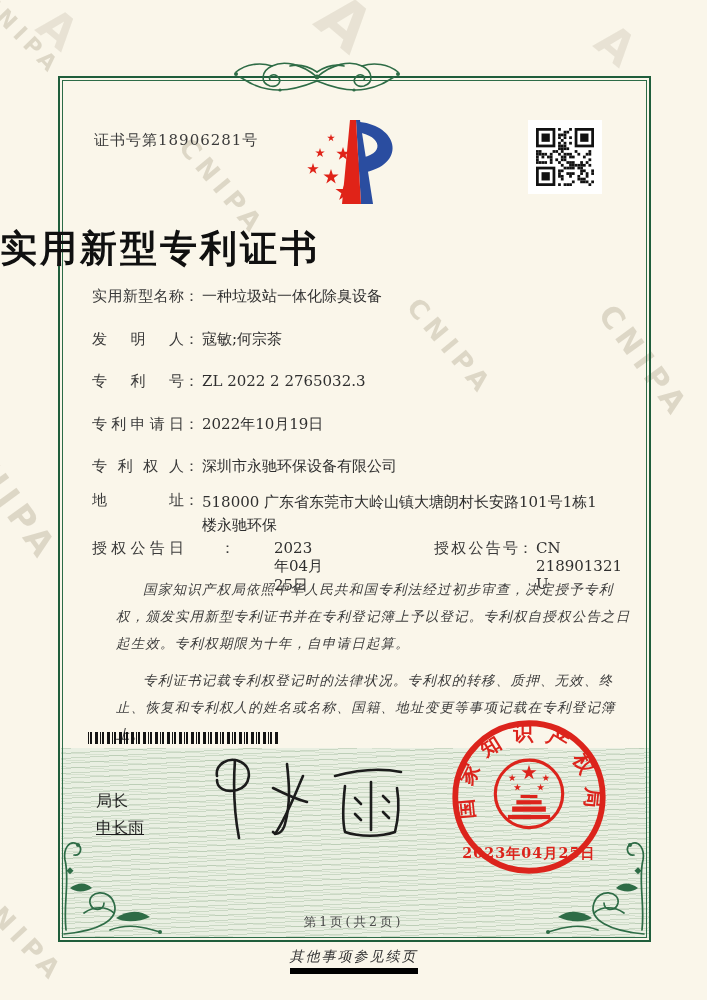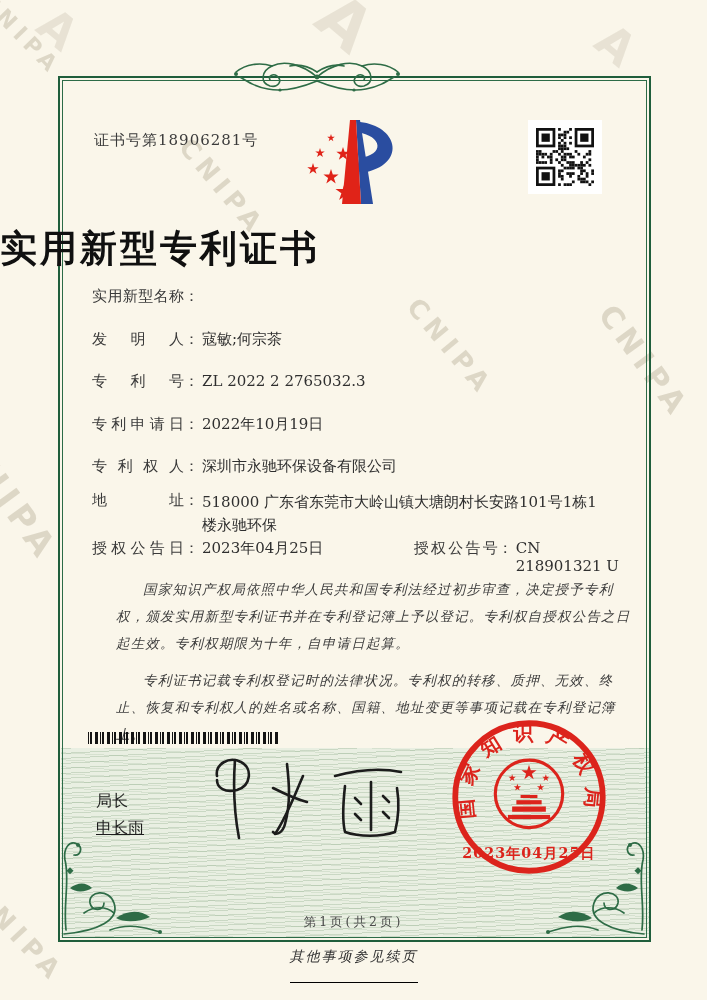--- a/index.html
+++ b/index.html
@@ -32,21 +32,21 @@
   .legal p{margin:0 0 10px 0;text-indent:2em;}
   
   .waves{left:61px;top:748px;width:588px;height:190px;background-color:#e9efe2;
          background-image:repeating-linear-gradient(177deg,rgba(128,162,124,0.30) 0px,rgba(128,162,124,0.30) 1px,transparent 1px,transparent 5px),
                           repeating-linear-gradient(183deg,rgba(128,162,124,0.18) 0px,rgba(128,162,124,0.18) 1px,transparent 1px,transparent 7px);}
   .barcode{left:88px;top:732px;width:192px;height:12px;}
   .sig-role{left:96px;top:791px;font-size:16px;color:#1d1d1d;font-family:Liberation Sans, sans-serif;}
   .sig-name{left:96px;top:818px;font-size:16px;color:#1d1d1d;font-family:"DejaVu Sans","Liberation Sans",sans-serif;text-decoration:underline;}
   .page-num{left:0;top:914px;width:707px;text-align:center;font-size:12.5px;letter-spacing:3px;color:#4a4a4a;}
   .foot-note{left:0;top:948px;width:707px;text-align:center;font-size:14px;font-style:italic;letter-spacing:2px;color:#333;}
-  .foot-note span{border-bottom:1px solid #000000;padding-bottom:18px;}
+  .foot-note span{border-bottom:6px solid #000000;padding-bottom:4px;}
   svg{display:block;}
 </style>
 </head>
 <body>
 
 <div class="wm" style="left:-6px;top:-12px;font-size:22px;transform:rotate(46deg);transform-origin:0 0;">CNIPA</div>
 <div class="wm" style="left:196px;top:132px;font-size:26px;transform:rotate(50deg);transform-origin:0 0;">CNIPA</div>
 <div class="wm" style="left:424px;top:292px;font-size:26px;transform:rotate(50deg);transform-origin:0 0;">CNIPA</div>
 <div class="wm" style="left:620px;top:298px;font-size:30px;transform:rotate(54deg);transform-origin:0 0;">CNIPA</div>
 <div class="wm" style="left:-18px;top:428px;font-size:34px;transform:rotate(54deg);transform-origin:0 0;">CNIPA</div>
@@ -216,20 +216,21 @@
         <rect x="2" y="16" width="3" height="3"></rect>
       </g>
     </svg>
 </div>
 
 <div class="abs title">实用新型专利证书</div>
 
 <div class="frow" style="top:287px;">
   <span class="flabel">实用新型名称</span>
   <span class="fcolon">：</span>
+  <span class="fvalue">一种垃圾站一体化除臭设备</span>
 </div>
 <div class="frow" style="top:330px;">
   <span class="flabel">发明人</span>
   <span class="fcolon">：</span>
   <span class="fvalue">寇敏;何宗茶</span>
 </div>
 <div class="frow" style="top:372px;">
   <span class="flabel">专利号</span>
   <span class="fcolon">：</span>
   <span class="fvalue">ZL 2022 2 2765032.3</span>
@@ -242,21 +243,21 @@
 <div class="frow" style="top:457px;">
   <span class="flabel">专利权人</span>
   <span class="fcolon">：</span>
   <span class="fvalue">深圳市永驰环保设备有限公司</span>
 </div>
 <div class="frow" style="top:491px;">
   <span class="flabel">地址</span>
   <span class="fcolon">：</span>
   <span class="fvalue wrap">518000 广东省东莞市大岭山镇大塘朗村长安路101号1栋1楼永驰环保</span>
 </div>
-<div class="frow" style="top:539px;">
+<div class="frow" style="top:539px;gap:36px;">
   <span class="flabel">授权公告日</span>
   <span class="fcolon">：</span>
   <span class="fvalue" style="width:154px;">2023年04月25日</span>
   <span class="fgroup2">
     <span class="flabel small">授权公告号</span>
     <span class="fcolon">：</span>
     <span class="fvalue">CN 218901321 U</span>
   </span>
 </div>
 

